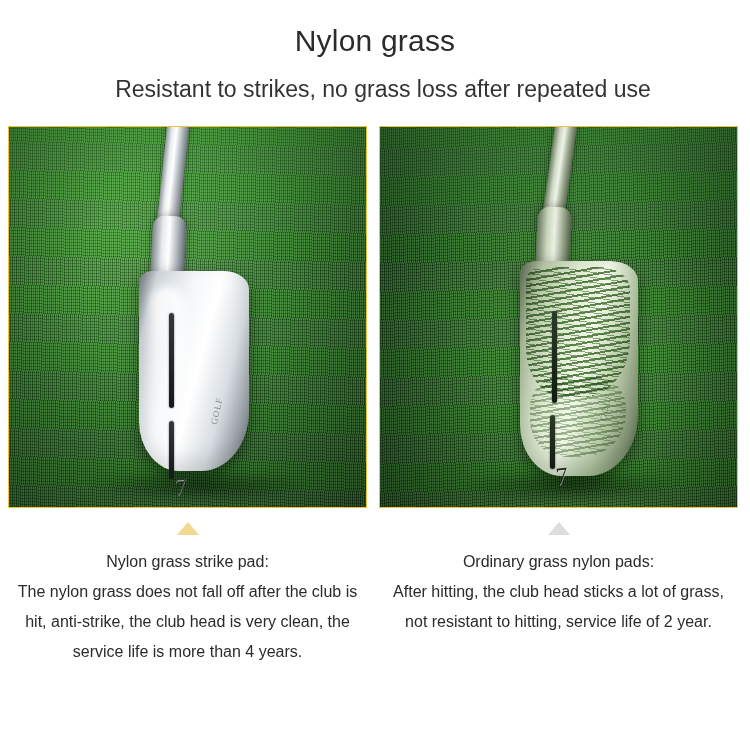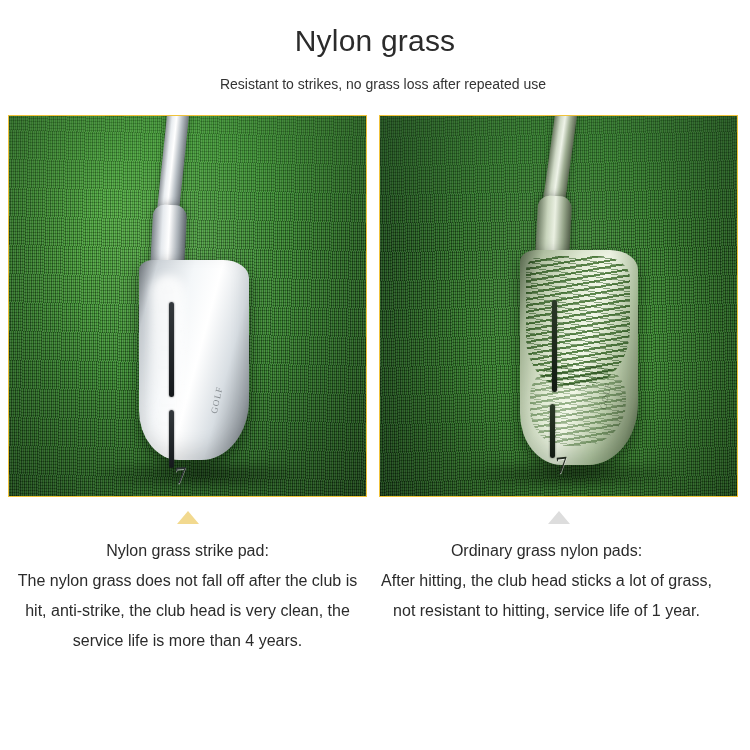--- a/index.html
+++ b/index.html
@@ -25,21 +25,21 @@
     text-align: center;
     font-size: 30px;
     font-weight: 400;
     color: #2b2b2b;
     letter-spacing: 0.2px;
     padding-top: 24px;
     margin: 0;
   }
   .subtitle {
     text-align: center;
-    font-size: 14px;
+    font-size: 23px;
     font-weight: 400;
     color: #333333;
     margin: 18px 0 0 16px;
   }
   .panels {
     display: flex;
     gap: 12px;
     padding: 0 8px;
     margin-top: 23px;
     box-sizing: border-box;
@@ -266,21 +266,21 @@
     height: 0;
     border-left: 11px solid transparent;
     border-right: 11px solid transparent;
     border-bottom: 13px solid #dddddd;
   }
   .tri.gold {
     border-bottom-color: #f2d98f;
   }
   .captions {
     display: flex;
-    gap: 0;
+    gap: 12px;
     padding: 0 8px;
     margin-top: 12px;
     box-sizing: border-box;
   }
   .caption {
     width: 359px;
     text-align: center;
     font-size: 16px;
     line-height: 30px;
     color: #2b2b2b;
@@ -350,17 +350,17 @@
     </div>
   </div>
 
   <div class="captions">
     <div class="caption">
       <span class="head">Nylon grass strike pad:</span>
       <span class="body">The nylon grass does not fall off after the club is hit, anti-strike, the club head is very clean, the service life is more than 4 years.</span>
     </div>
     <div class="caption">
       <span class="head">Ordinary grass nylon pads:</span>
-      <span class="body">After hitting, the club head sticks a lot of grass, not resistant to hitting, service life of 1 year.</span>
+      <span class="body">After hitting, the club head sticks a lot of grass, not resistant to hitting, service life of 2 year.</span>
     </div>
   </div>
 
 </div>
 
 </body></html>

